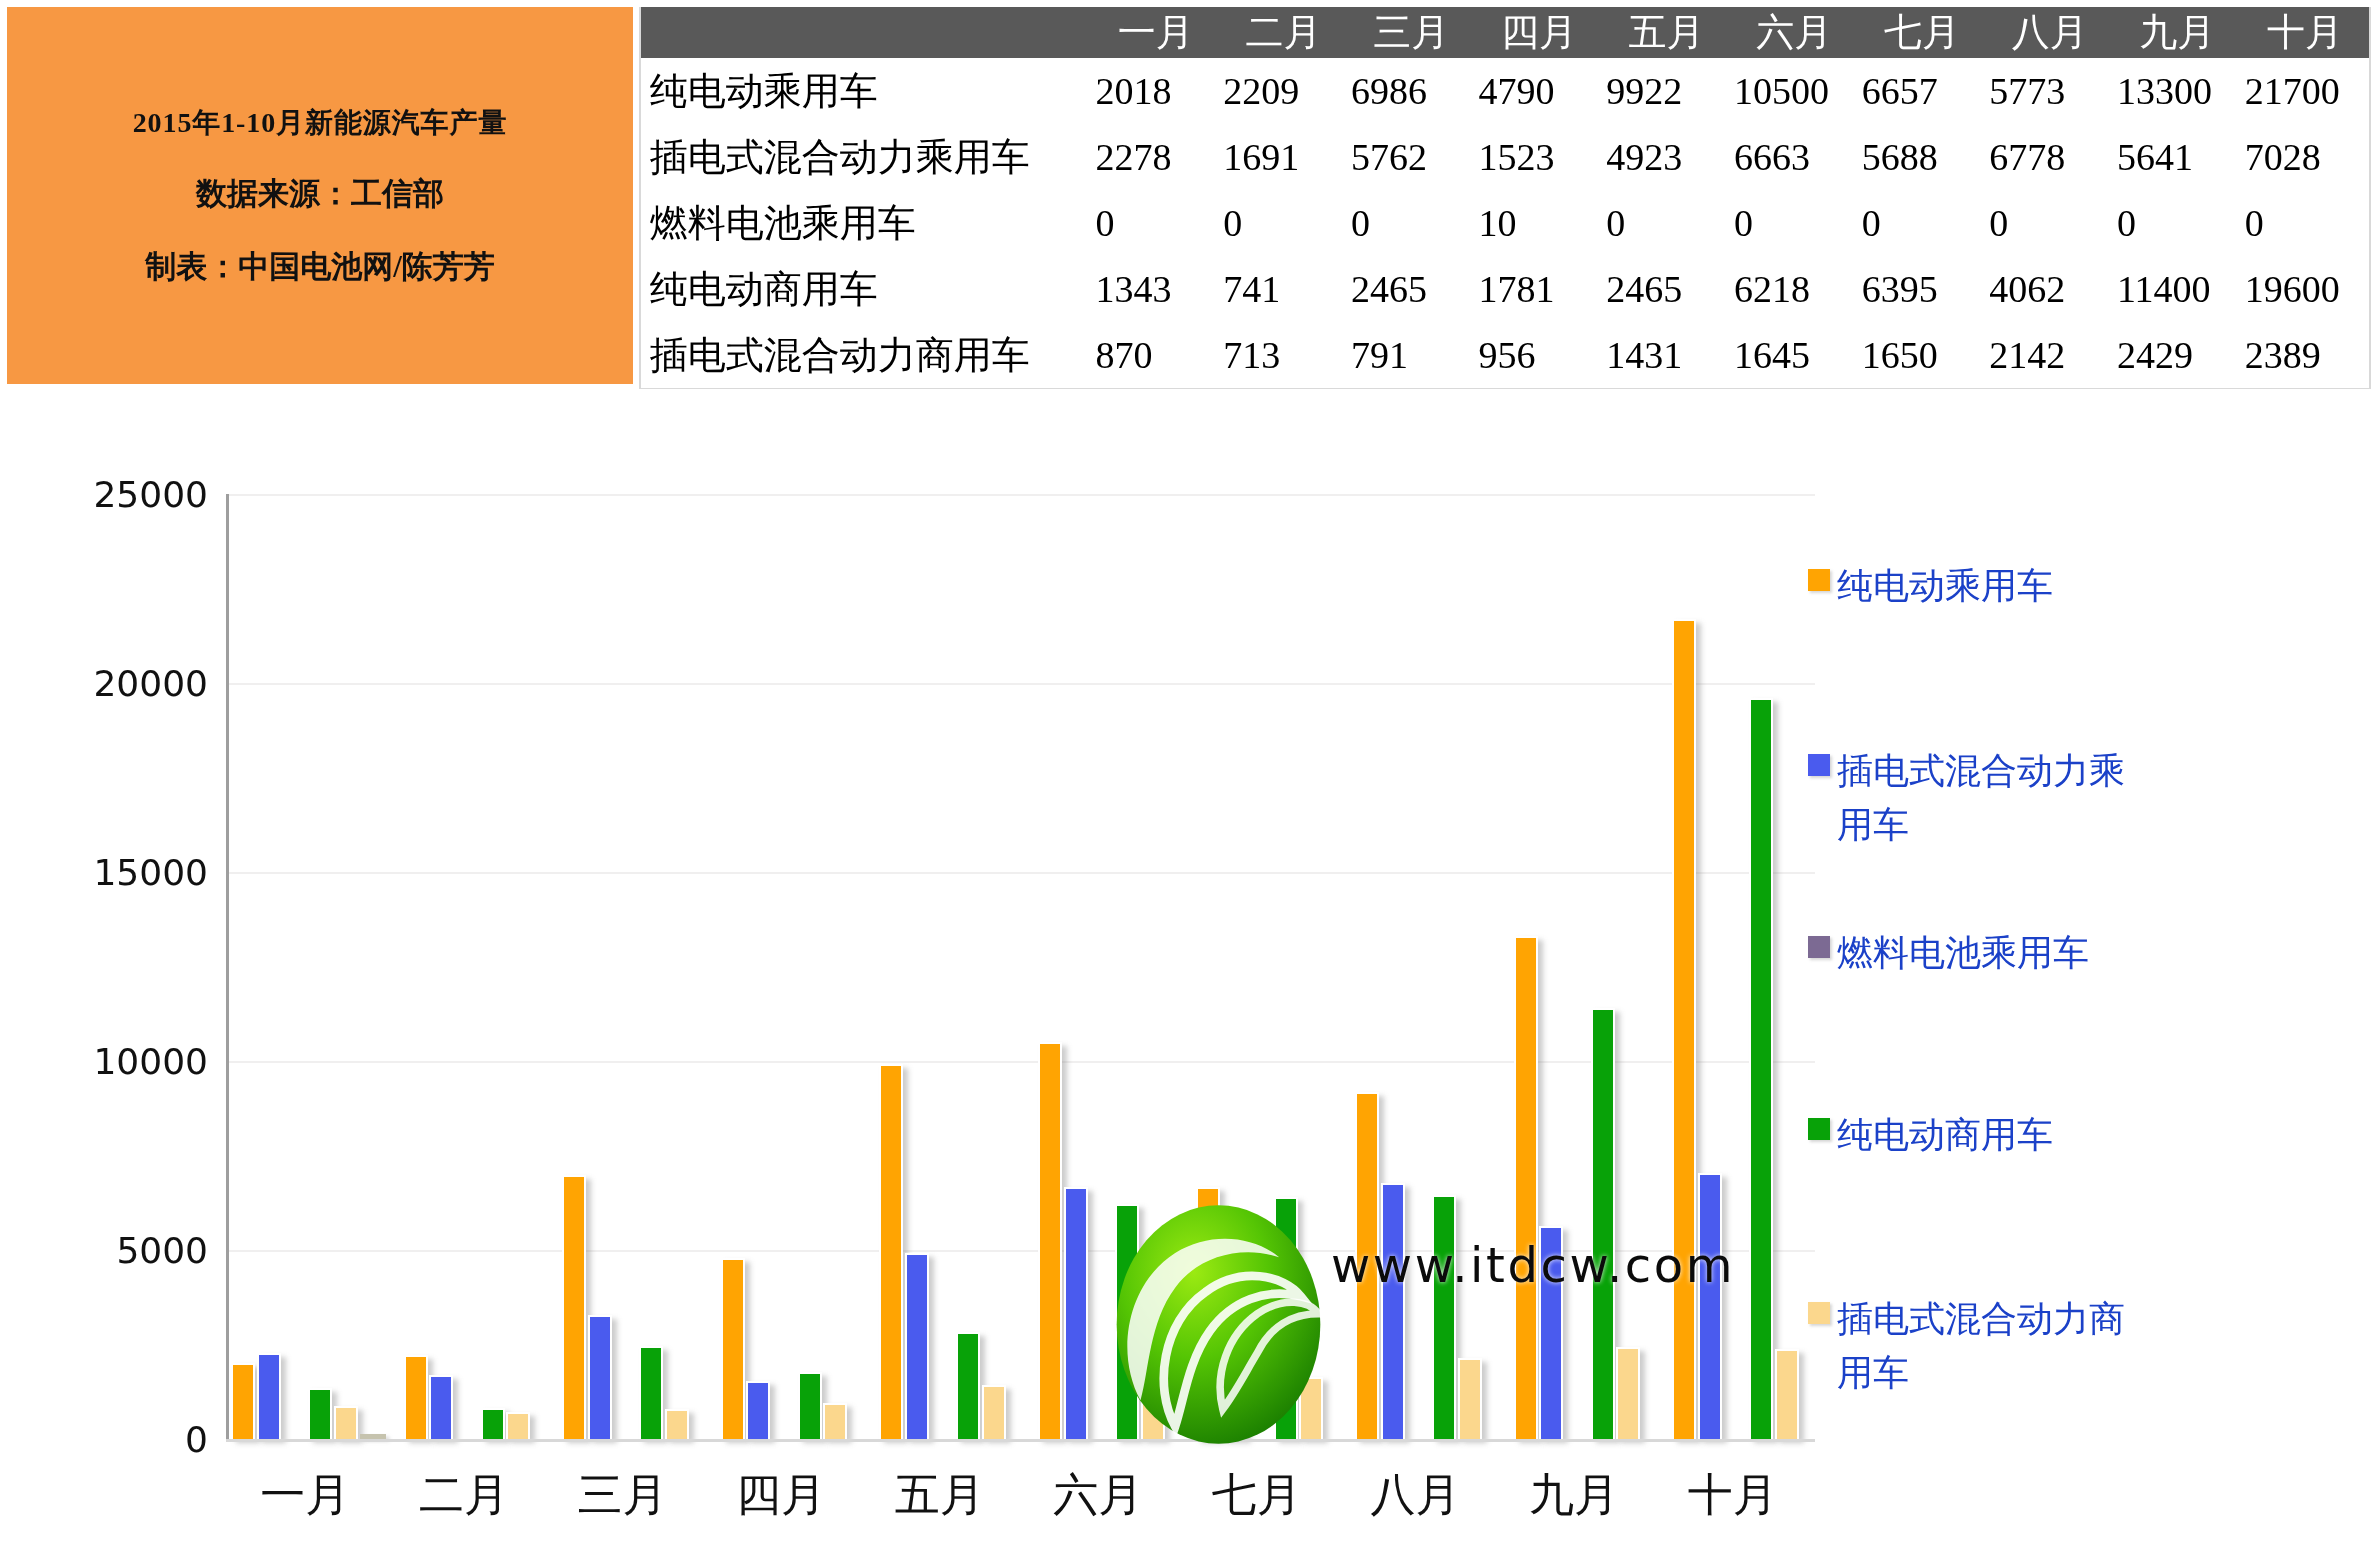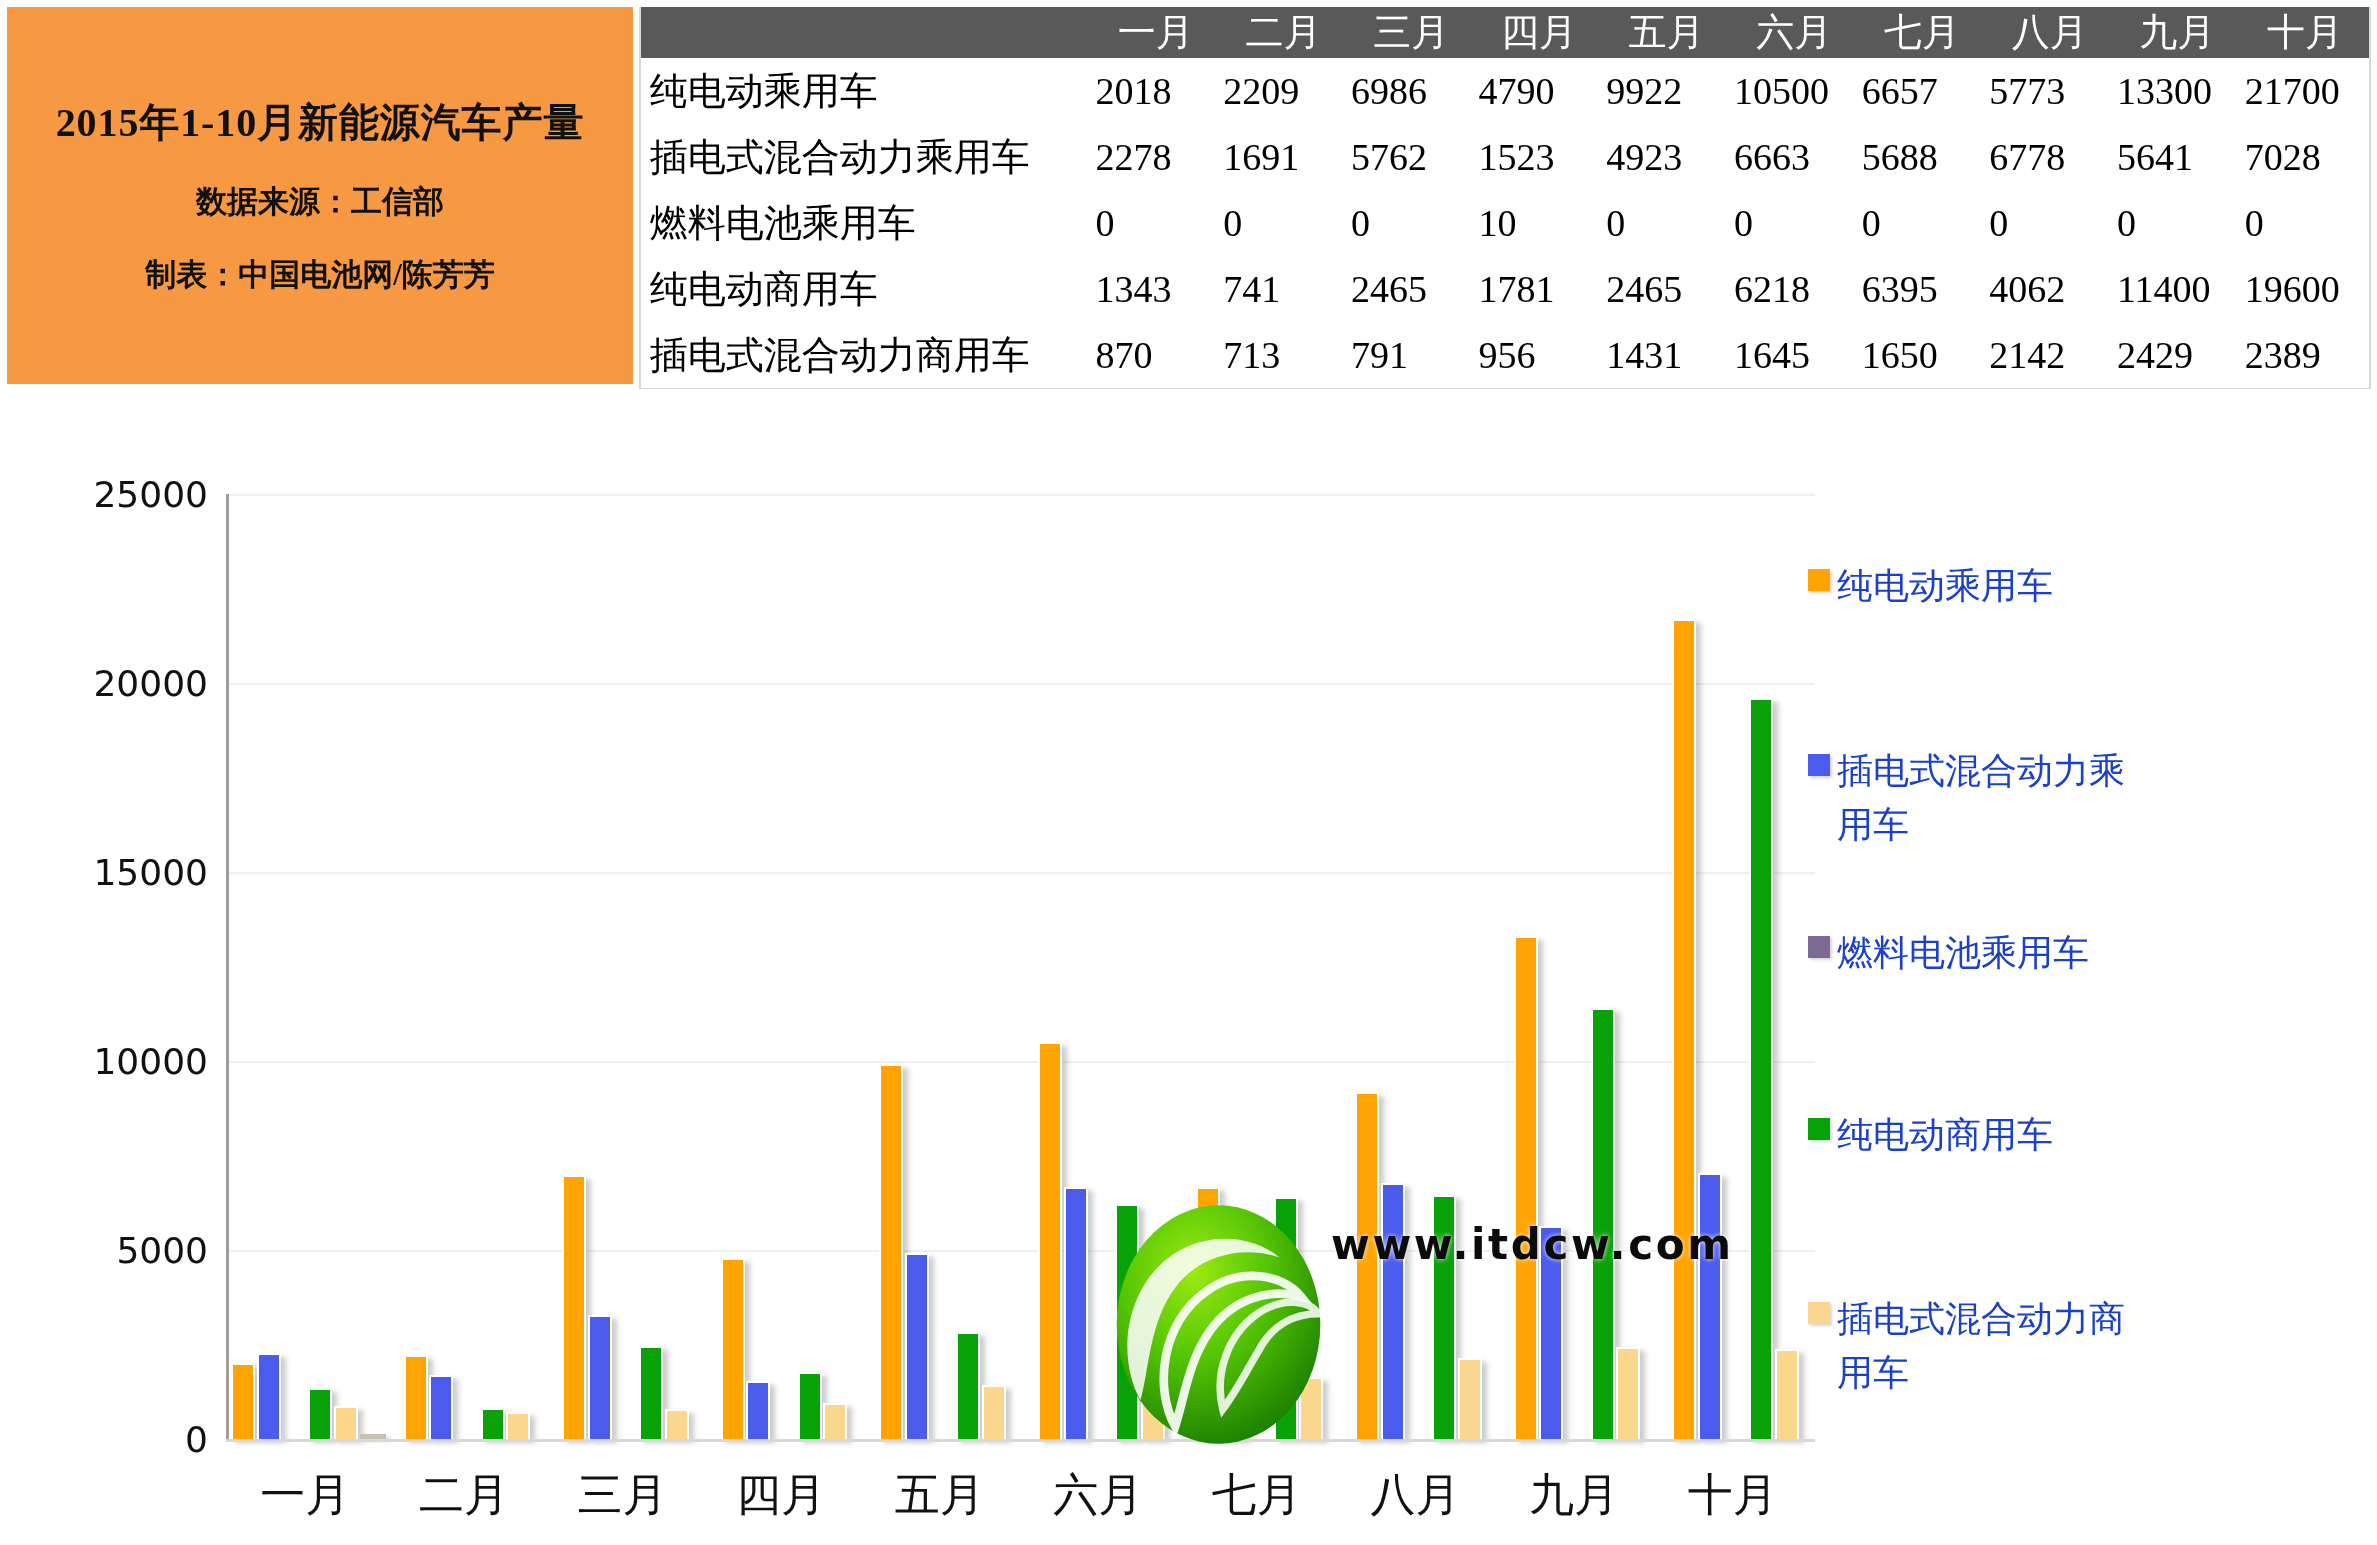--- a/index.html
+++ b/index.html
@@ -10,21 +10,21 @@
     --grid-color:#F0EFEF;--axis-color:#9E9E9E;--baseline-color:#D8D8D8;
     --legend-text:#1B41C8;--sliver-color:#C6C3AE;
   }
   
   .info-panel{
     position:absolute;left:7px;top:7px;width:626px;height:377px;
     background:var(--panel-bg);
     display:flex;flex-direction:column;align-items:center;justify-content:center;
     gap:31px;color:#111;
   }
-  .info-title{font-size:40px;font-weight:bold;letter-spacing:0.9px;white-space:nowrap;}
+  .info-title{font-size:28px;font-weight:bold;letter-spacing:0.9px;white-space:nowrap;}
   .info-sub{font-size:31px;font-weight:bold;white-space:nowrap;}
   
   .tbl-wrap{
     position:absolute;left:639px;top:7px;width:1732px;height:382px;
     border:2.6px solid var(--table-border);border-top:none;background:#fff;
     box-sizing:border-box;
   }
   table.datatable{width:100%;height:100%;border-collapse:collapse;table-layout:fixed;}
   table.datatable thead tr{height:49px;background:var(--table-header-bg);}
   table.datatable thead th{
@@ -88,22 +88,22 @@
     letter-spacing:3.5px;white-space:nowrap;text-shadow:0 0 5.2px rgba(255,255,255,0.9);
   }
   .wm-stylized{color:#3DBB00;}
   @supports ((-webkit-background-clip:text) or (background-clip:text)){
     .wm-stylized{
       background:linear-gradient(#3DBB00 52%, #F79B00 52%);
       -webkit-background-clip:text;background-clip:text;color:transparent;
     }
   }
   .wm-url{
-    font-family:"DejaVu Sans", sans-serif;font-weight:bold;font-size:42px;
-    letter-spacing:2.6px;margin-top:6px;white-space:nowrap;
+    font-family:"DejaVu Sans", sans-serif;font-weight:normal;font-size:48px;
+    letter-spacing:2.6px;margin-top:23px;white-space:nowrap;
     text-shadow:0 0 5.2px rgba(255,255,255,0.9);
   }
 </style>
 </head>
 <body style="--panel-bg: #F79843; --table-header-bg: #595959; --table-border: #D9D9D9; --grid-color: #F0EFEF; --axis-color: #9E9E9E; --baseline-color: #D8D8D8; --legend-text: #1B41C8; --sliver-color: #C6C3AE;">
 
 <div class="info-panel">
   <div class="info-title">2015年1-10月新能源汽车产量</div>
   <div class="info-sub">数据来源：工信部</div>
   <div class="info-sub">制表：中国电池网/陈芳芳</div>

